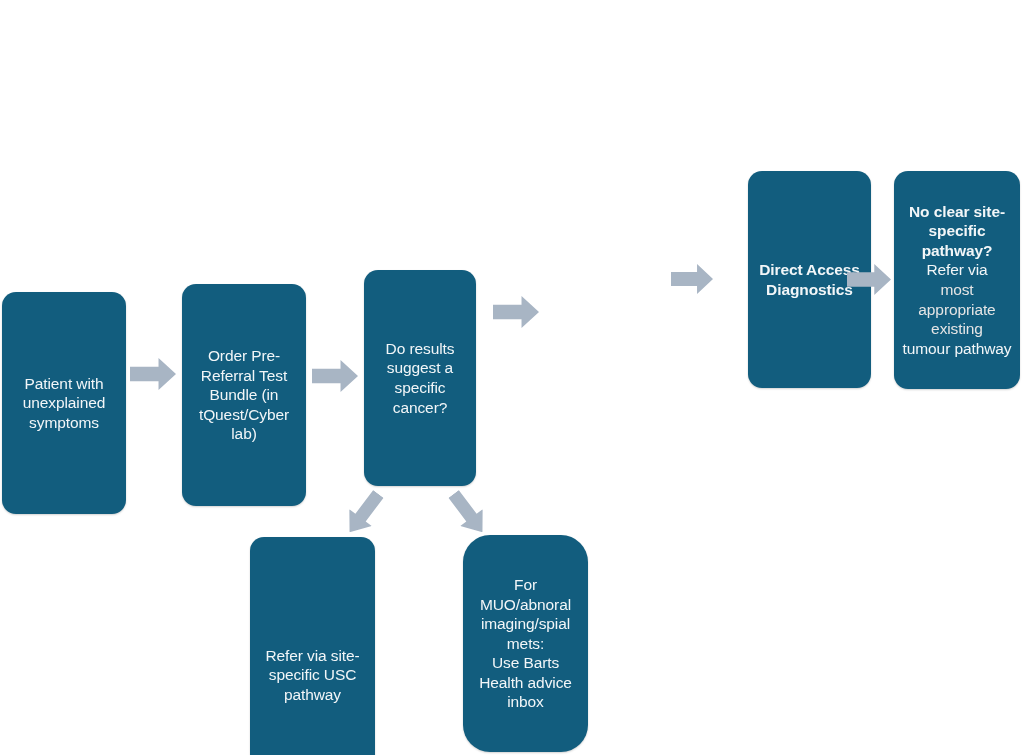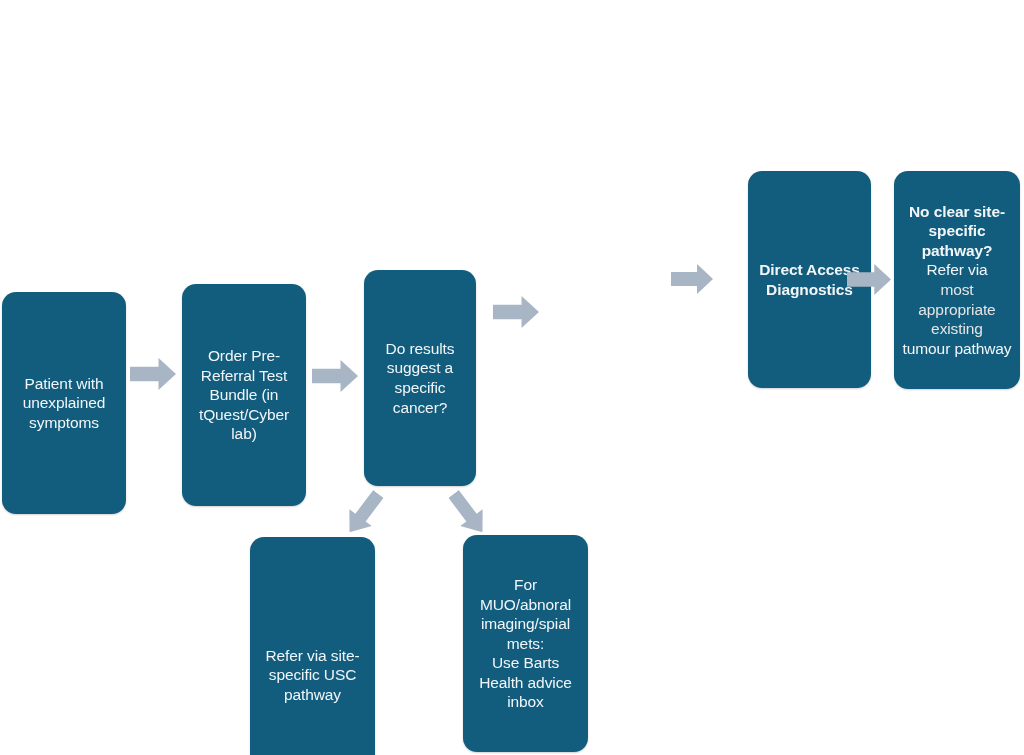--- a/index.html
+++ b/index.html
@@ -93,21 +93,21 @@
   </div>
 
   <div class="node" style="left:364px;top:270px;width:112px;height:216px;">
     <span class="txt">Do results suggest a specific cancer?</span>
   </div>
 
   <div class="node" style="left:250px;top:537px;width:125px;height:276px;">
     <span class="txt">Refer via site-specific USC pathway</span>
   </div>
 
-  <div class="node" style="left:463px;top:535px;width:125px;height:217px;">
+  <div class="node" style="left:463px;top:535px;width:125px;height:217px;border-radius:27px;">
     <span class="txt">For MUO/abnoral imaging/spial mets:
 Use Barts Health advice inbox</span>
   </div>
 
   <div class="arrow right" style="left:130px;top:358px;width:46px;height:32px;"></div>
 
   <div class="arrow right" style="left:312px;top:360px;width:46px;height:32px;"></div>
 
   <div class="arrow right" style="left:493px;top:296px;width:46px;height:32px;"></div>
 

